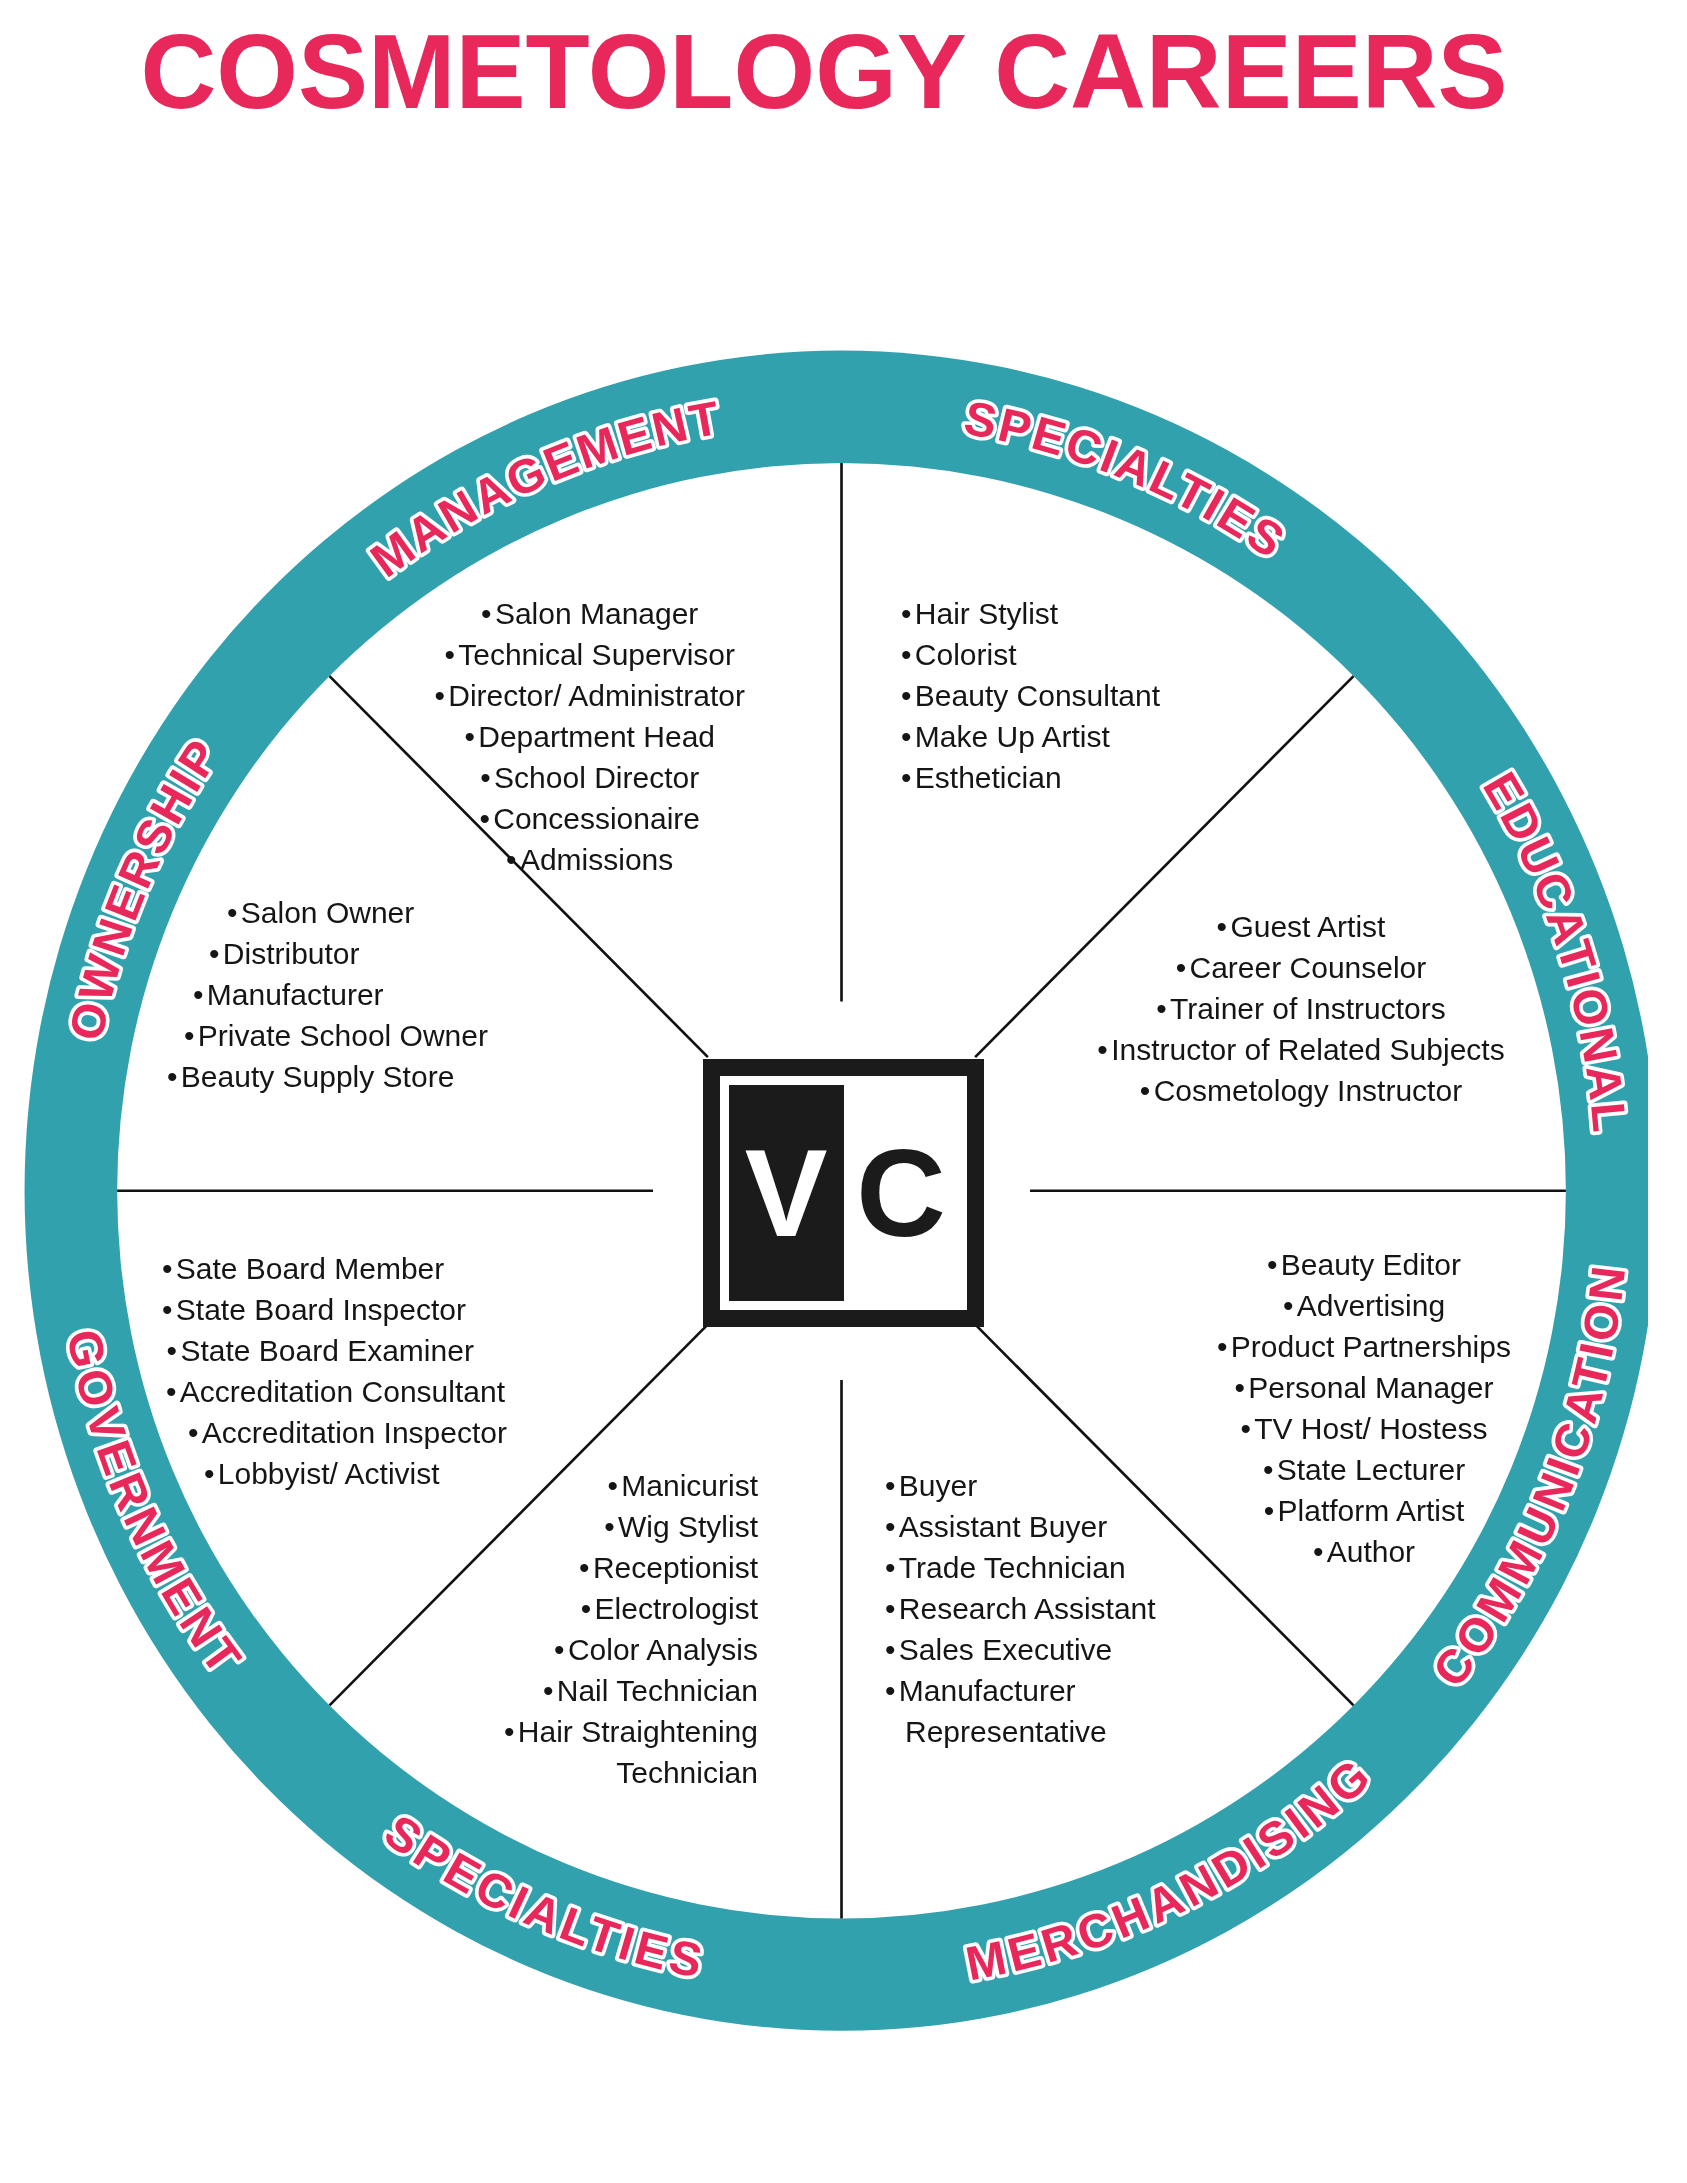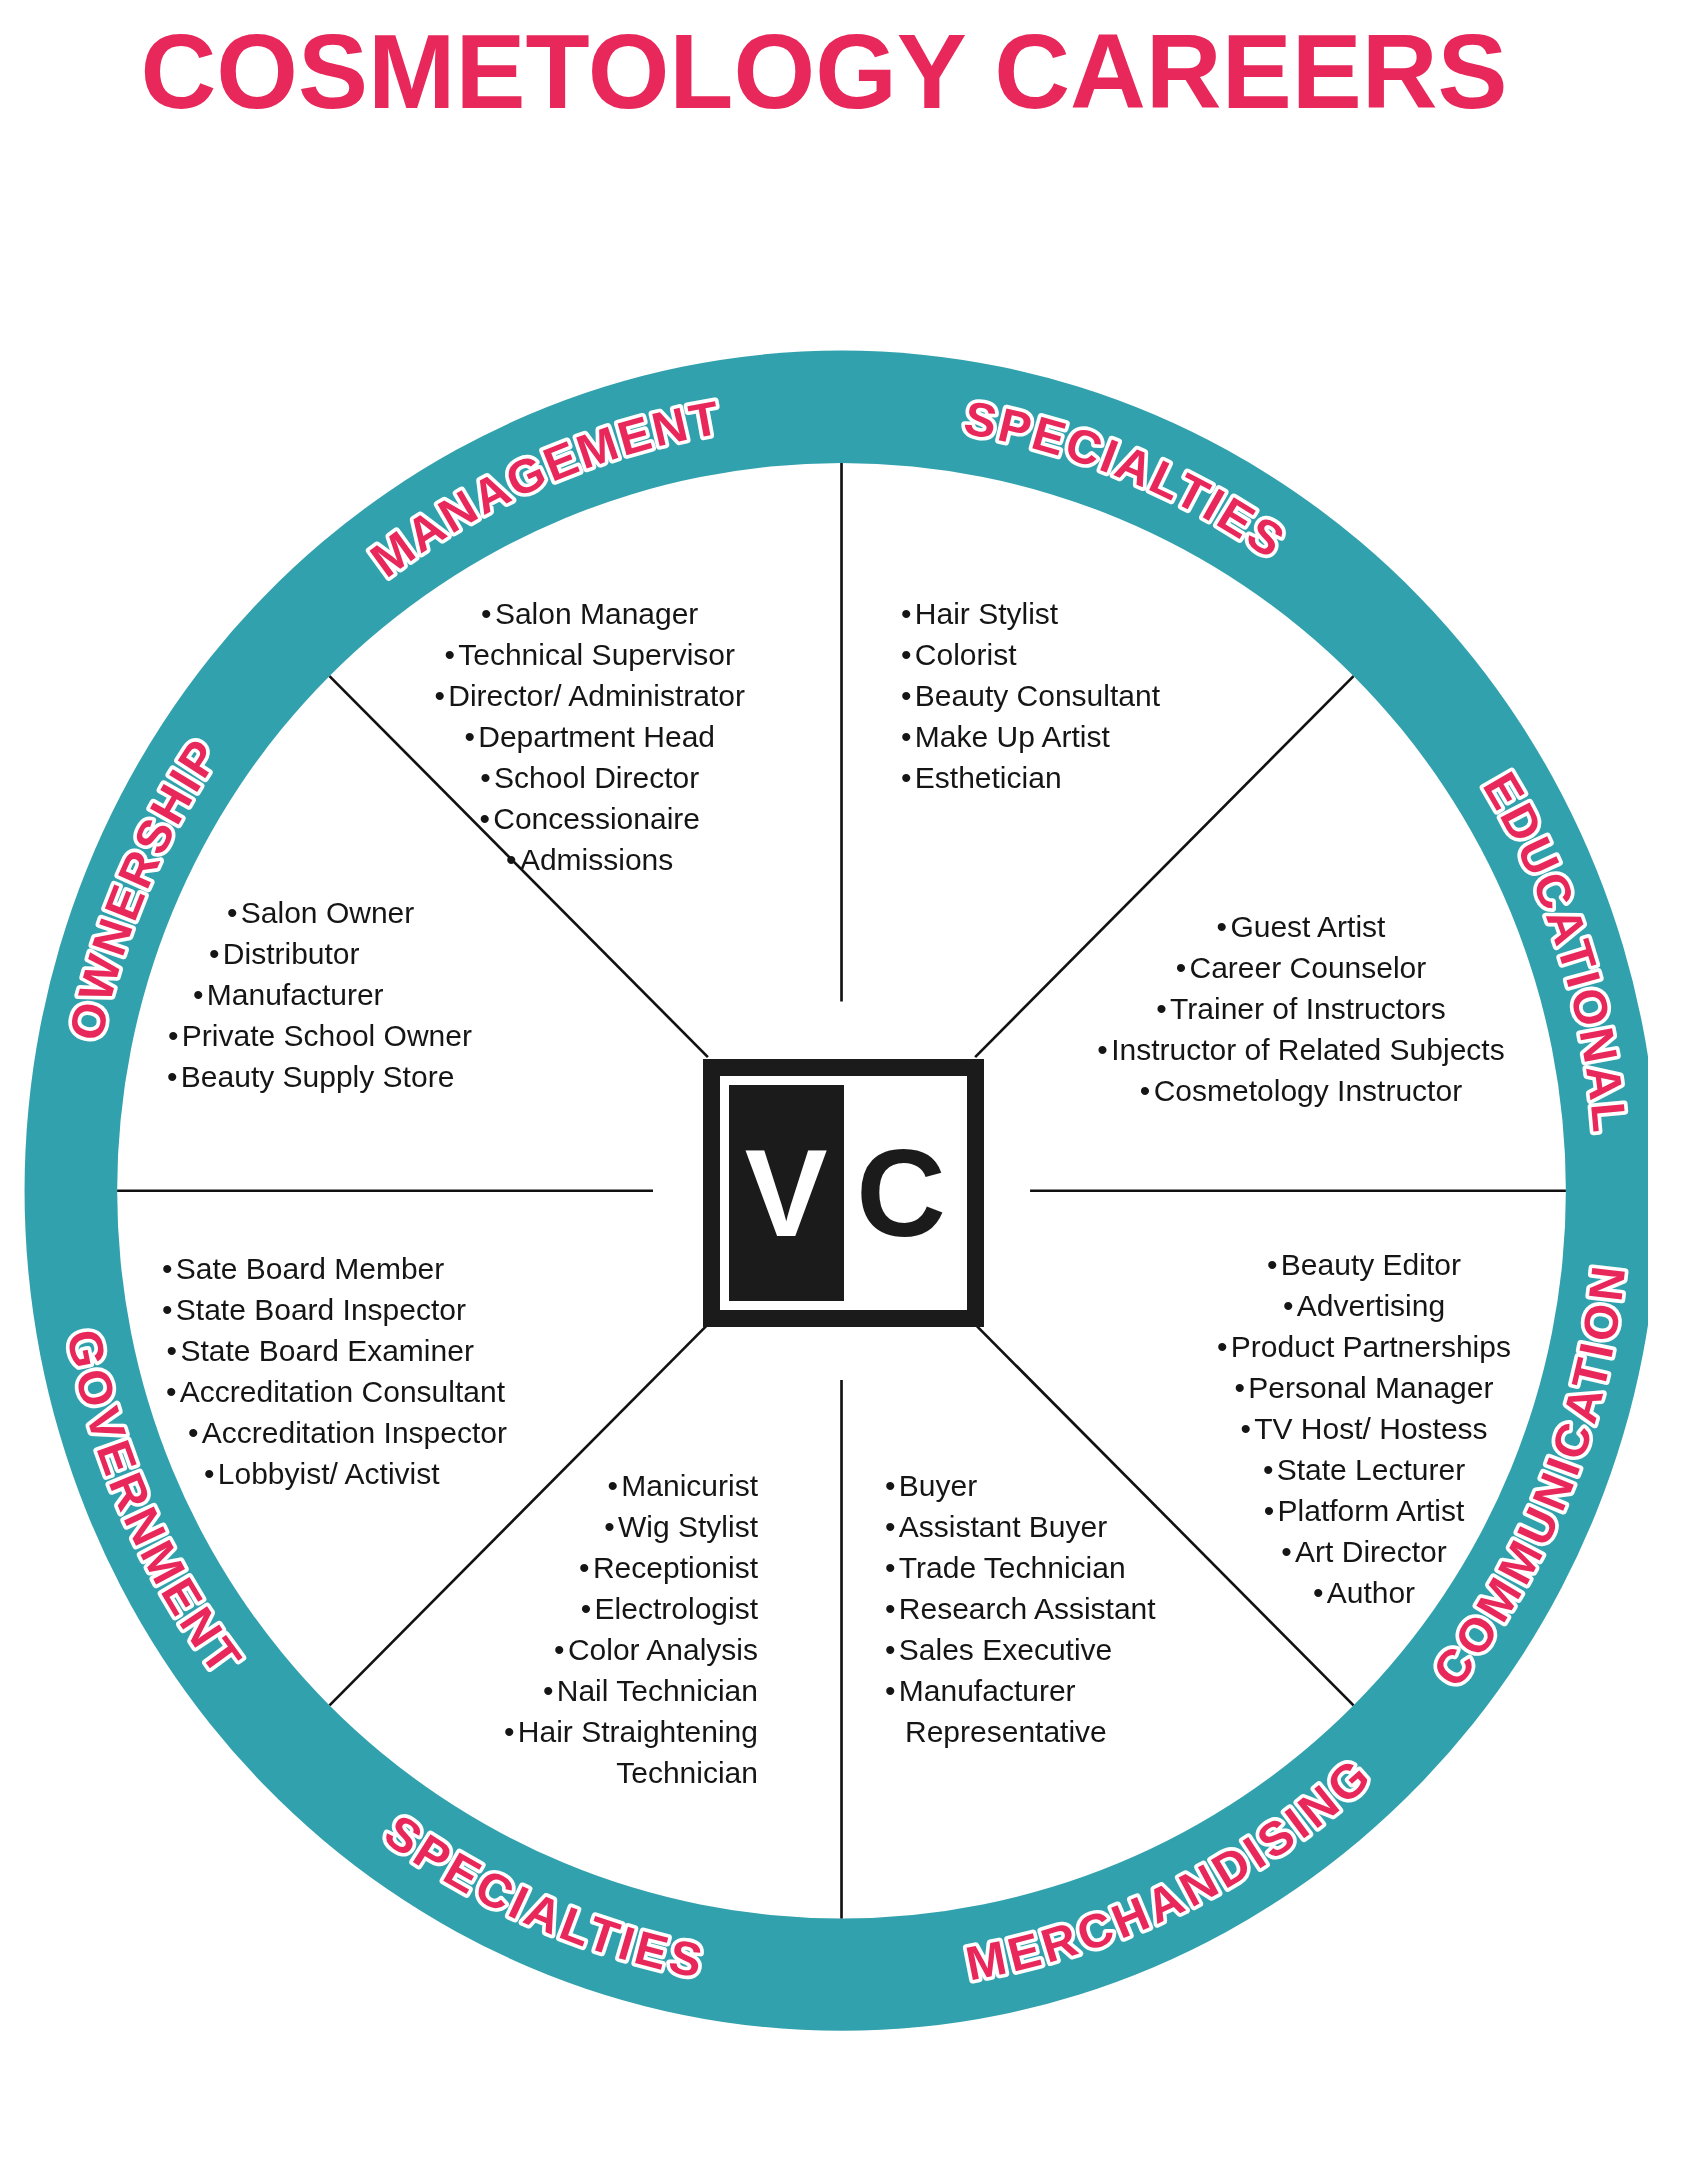--- a/index.html
+++ b/index.html
@@ -14,21 +14,21 @@
   .sec{position:absolute;font-size:30px;line-height:41px;color:#151515;white-space:nowrap;}
   .sec .ln{display:block;}
   .sec .blt{margin-right:3.3px;}
   .sec-management{right:903px;top:593px;text-align:center;}
   .sec-specialties-top{left:901px;top:593px;text-align:left;}
   .sec-educational{left:1056px;top:906px;width:490px;text-align:center;}
   .sec-ownership{left:167px;top:892px;text-align:left;}
   .sec-ownership .ln:nth-child(1){margin-left:60px;}
   .sec-ownership .ln:nth-child(2){margin-left:42px;}
   .sec-ownership .ln:nth-child(3){margin-left:26px;}
-  .sec-ownership .ln:nth-child(4){margin-left:1px;}
+  .sec-ownership .ln:nth-child(4){margin-left:17px;}
   .sec-government{left:162px;top:1248px;text-align:left;}
   .sec-government .ln:nth-child(3){margin-left:4.6px;}
   .sec-government .ln:nth-child(4){margin-left:4px;}
   .sec-government .ln:nth-child(5){margin-left:26px;}
   .sec-government .ln:nth-child(6){margin-left:42px;}
   .sec-communication{left:1126px;top:1244px;width:476px;text-align:center;}
   .sec-specialties-bottom{right:890px;top:1465px;text-align:right;}
   .sec-merchandising{left:885px;top:1465px;text-align:left;}
   .sec-merchandising .cont{padding-left:20px;}
   .logo{position:absolute;left:703px;top:1059px;width:281px;height:268px;
@@ -122,21 +122,20 @@
       <div class="ln"><span class="blt">•</span><span>Cosmetology Instructor</span></div>
     </div>
   <div class="sec sec-communication">
       <div class="ln"><span class="blt">•</span><span>Beauty Editor</span></div>
       <div class="ln"><span class="blt">•</span><span>Advertising</span></div>
       <div class="ln"><span class="blt">•</span><span>Product Partnerships</span></div>
       <div class="ln"><span class="blt">•</span><span>Personal Manager</span></div>
       <div class="ln"><span class="blt">•</span><span>TV Host/ Hostess</span></div>
       <div class="ln"><span class="blt">•</span><span>State Lecturer</span></div>
       <div class="ln"><span class="blt">•</span><span>Platform Artist</span></div>
-      <div class="ln"><span class="blt">•</span><span>Art Director</span></div>
       <div class="ln"><span class="blt">•</span><span>Author</span></div>
     </div>
   <div class="sec sec-merchandising">
       <div class="ln"><span class="blt">•</span><span>Buyer</span></div>
       <div class="ln"><span class="blt">•</span><span>Assistant Buyer</span></div>
       <div class="ln"><span class="blt">•</span><span>Trade Technician</span></div>
       <div class="ln"><span class="blt">•</span><span>Research Assistant</span></div>
       <div class="ln"><span class="blt">•</span><span>Sales Executive</span></div>
       <div class="ln"><span class="blt">•</span><span>Manufacturer</span></div>
       <div class="ln cont"><span>Representative</span></div>

